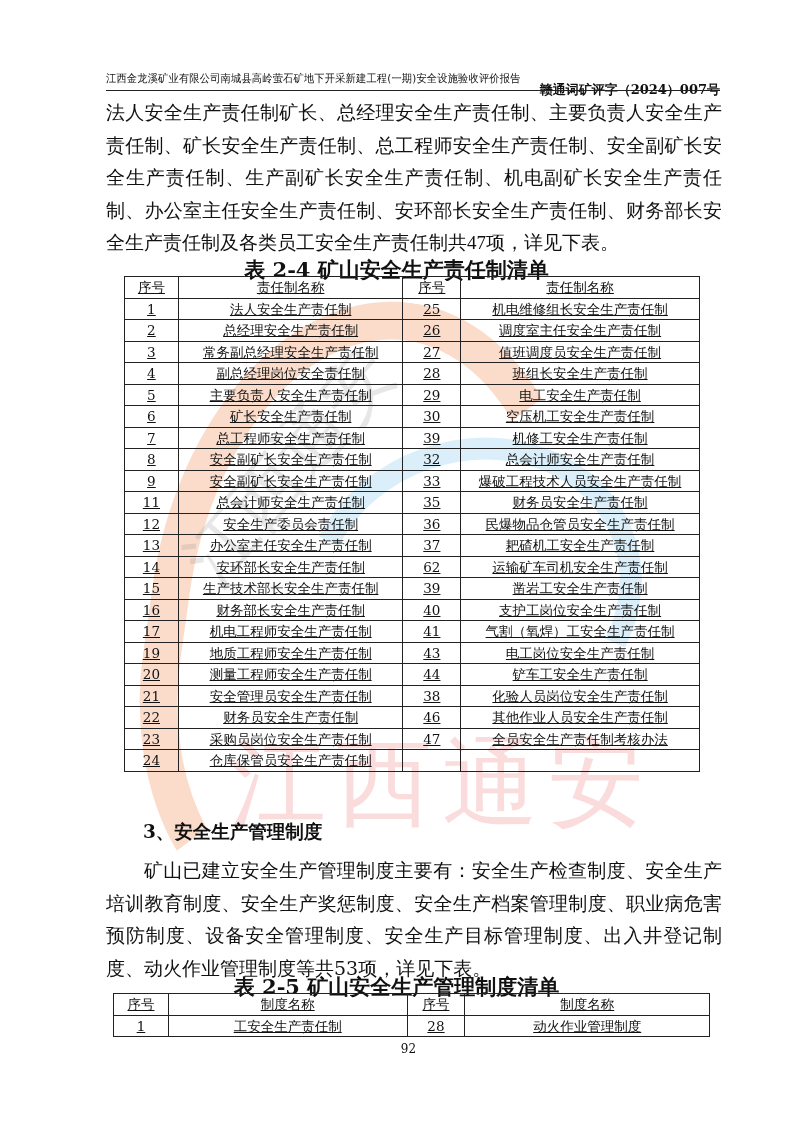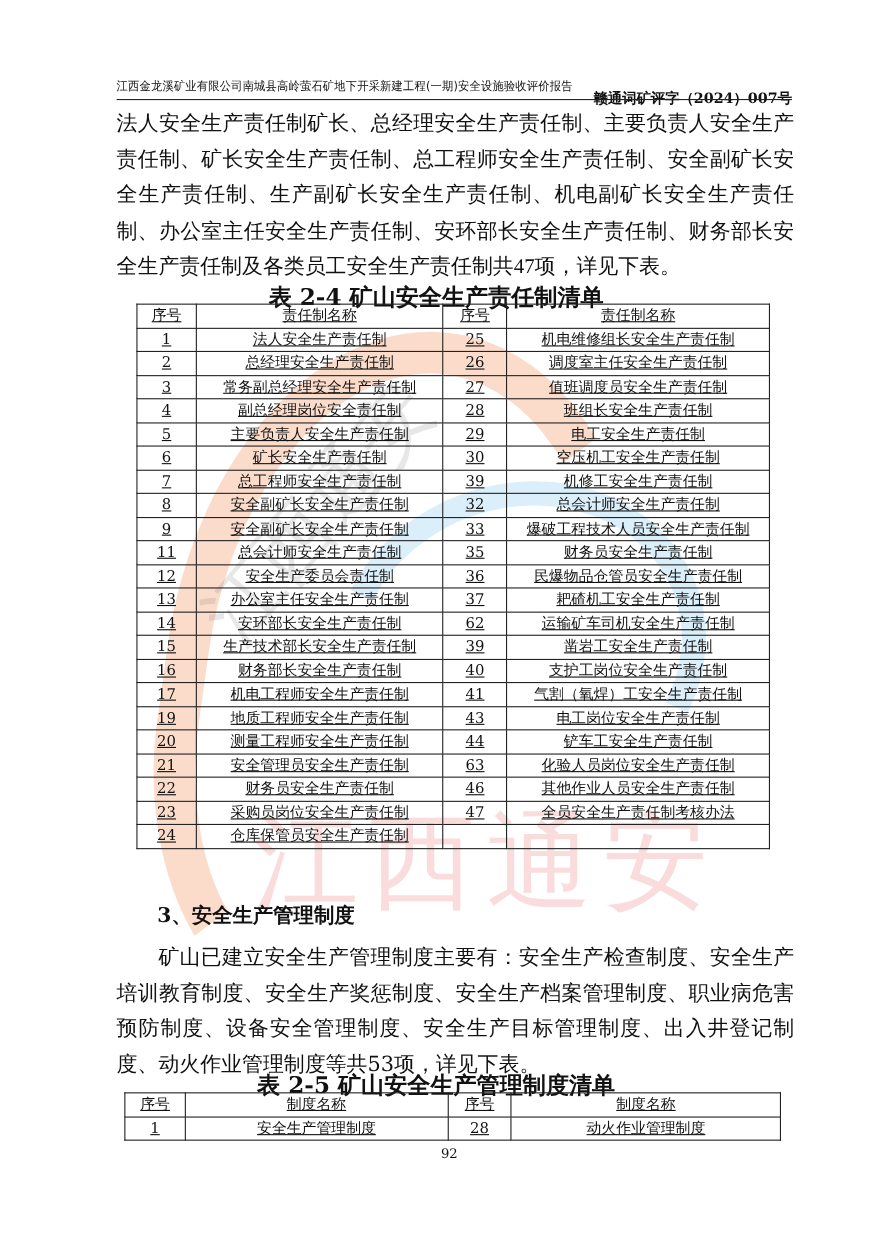--- a/index.html
+++ b/index.html
@@ -164,21 +164,21 @@
       </tr>
       <tr>
         <td class="num">20</td>
         <td>测量工程师安全生产责任制</td>
         <td class="num">44</td>
         <td>铲车工安全生产责任制</td>
       </tr>
       <tr>
         <td class="num">21</td>
         <td>安全管理员安全生产责任制</td>
-        <td class="num">63</td>
+        <td class="num">38</td>
         <td>化验人员岗位安全生产责任制</td>
       </tr>
       <tr>
         <td class="num">22</td>
         <td>财务员安全生产责任制</td>
         <td class="num">46</td>
         <td>其他作业人员安全生产责任制</td>
       </tr>
       <tr>
         <td class="num">23</td>
@@ -210,20 +210,20 @@
     <tr>
       <td>序号</td>
       <td>制度名称</td>
       <td>序号</td>
       <td>制度名称</td>
     </tr>
   </thead>
   <tbody id="t2body">
       <tr>
         <td class="num">1</td>
-        <td>安全生产管理制度</td>
+        <td>工安全生产责任制</td>
         <td class="num">28</td>
         <td>动火作业管理制度</td>
       </tr>
     </tbody>
 </table>
 
 <div class="pageno">92</div>
 
 </body></html>

